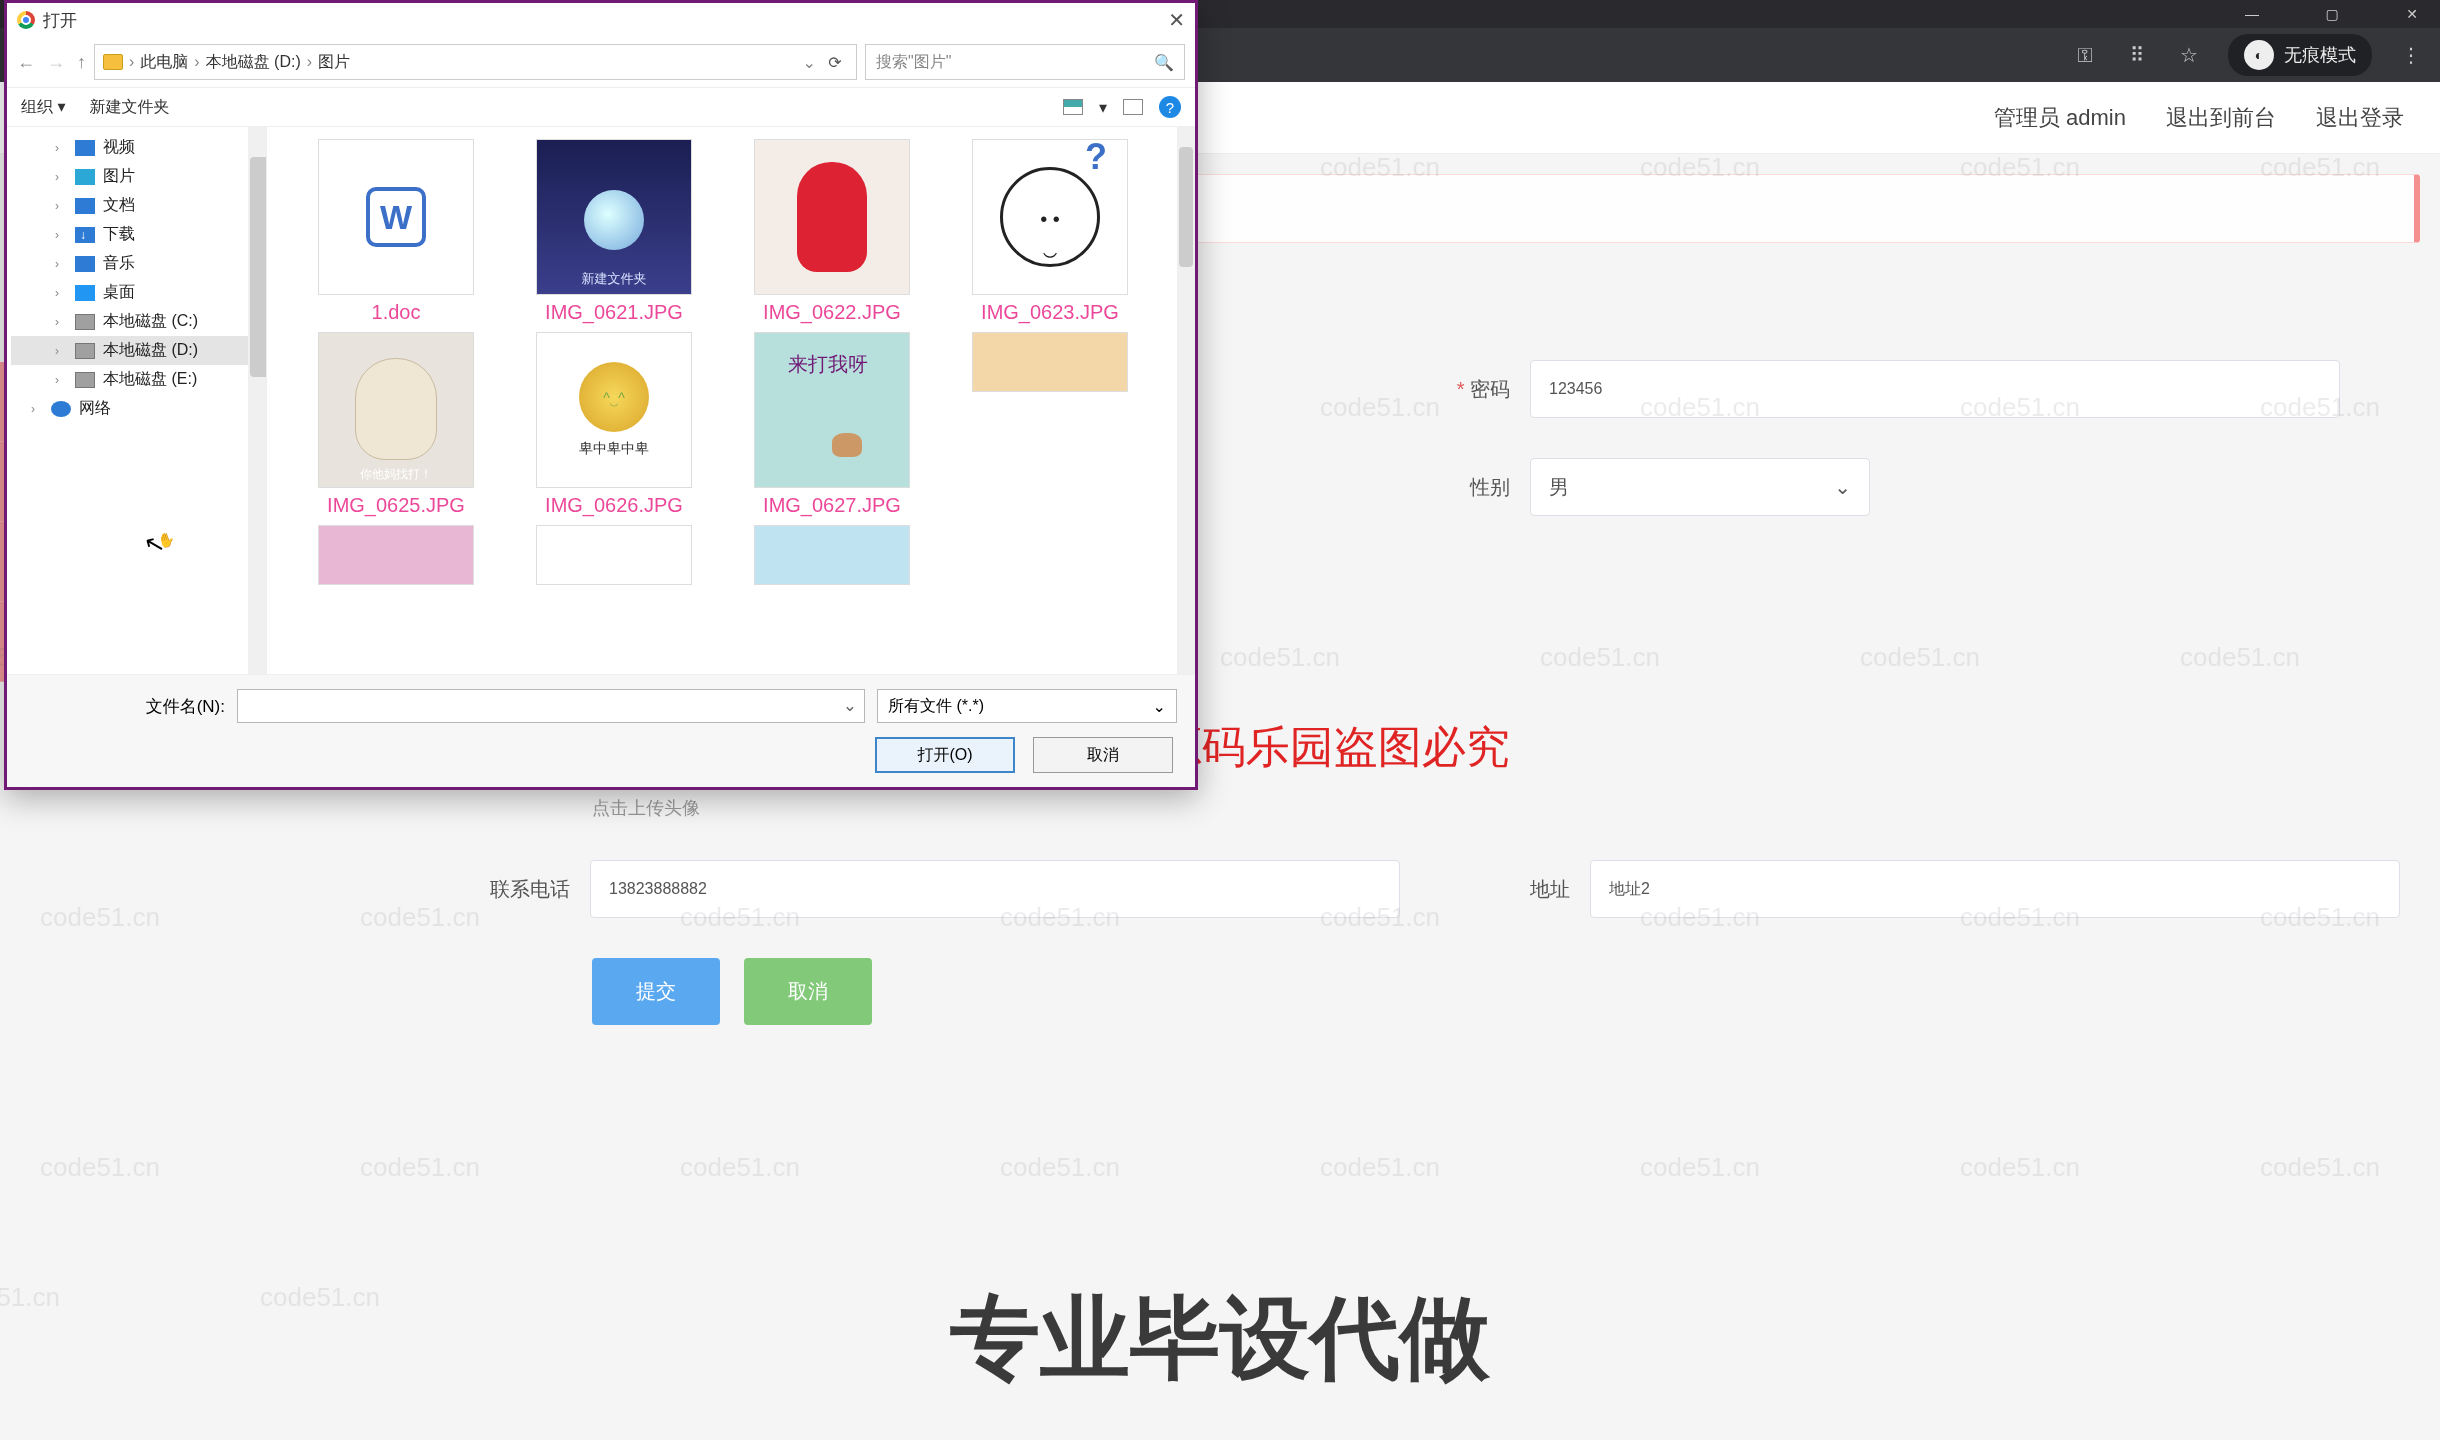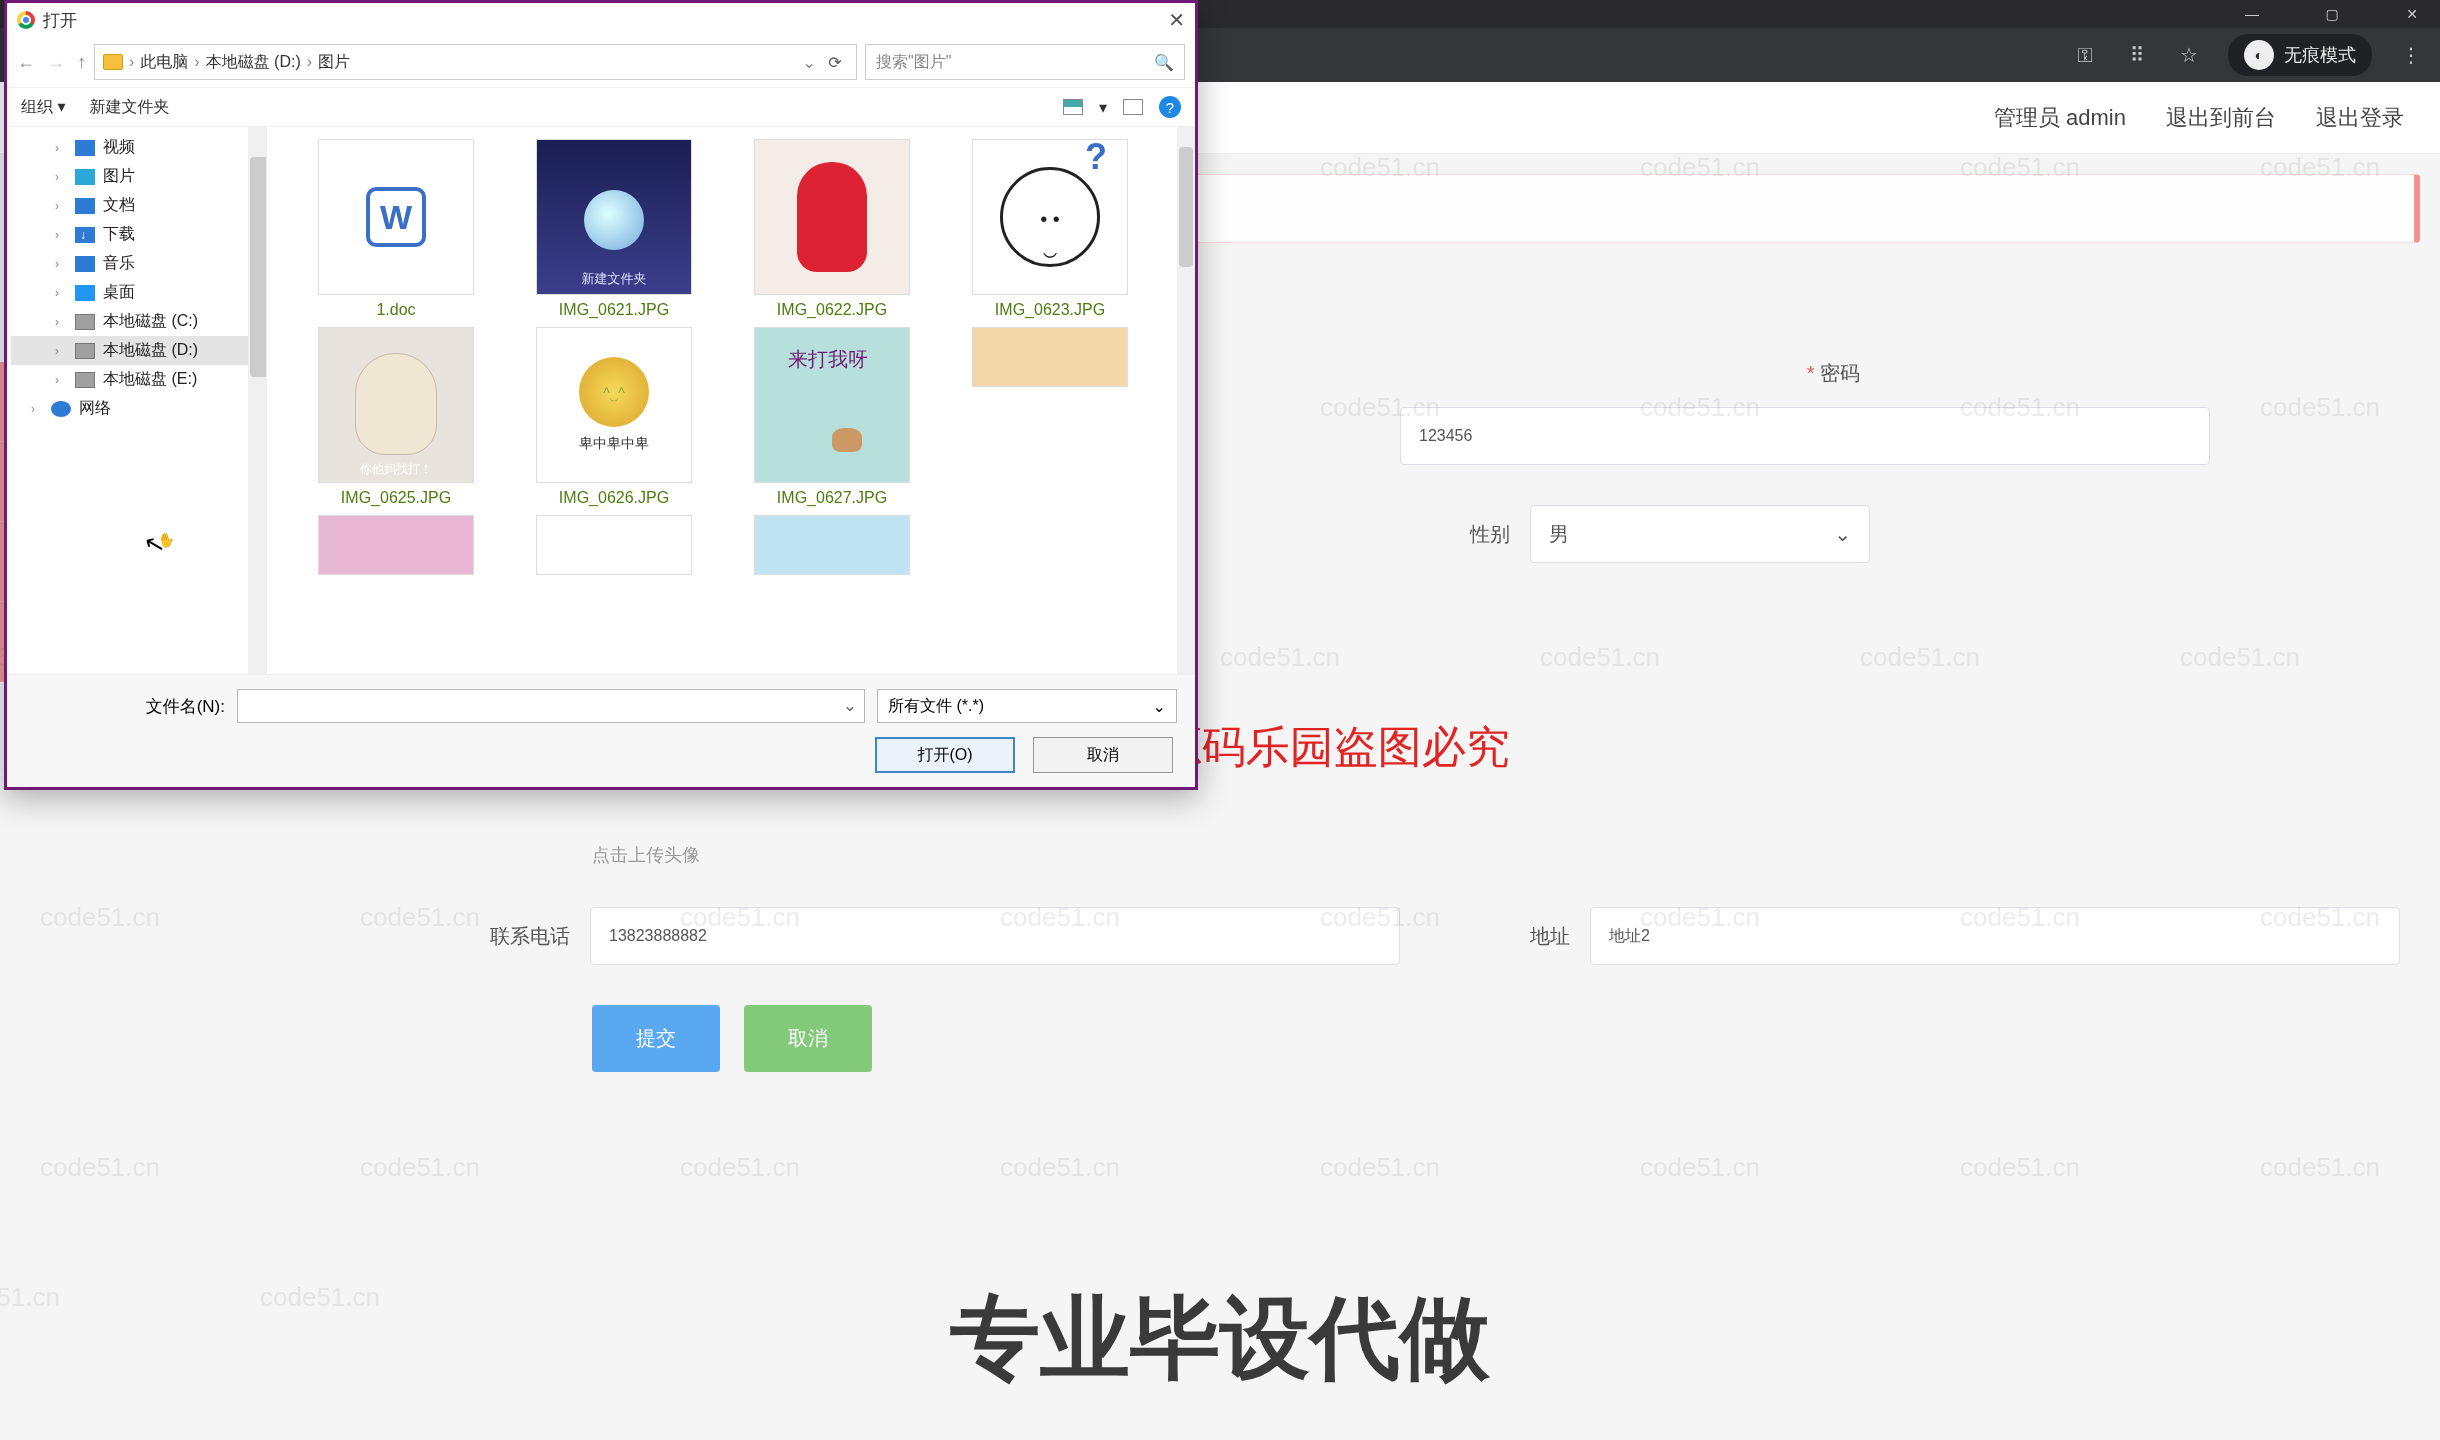--- a/index.html
+++ b/index.html
@@ -109,21 +109,21 @@
   .thumb .pic.p0623 .q { position: absolute; top: -4px; right: 20px; color: #3b6fc8; font-size: 36px; font-weight: bold; }
   .thumb .pic.p0624 { background: #8aa3bf; font-size: 12px; color: #fff; justify-content: flex-end; padding-bottom: 4px; }
   .thumb .pic.p0624::before { content: ""; width: 80px; height: 80px; background: #d8b9a6; border-radius: 50%; margin-bottom: 20px; }
   .thumb .pic.p0625 { background: #e8e3dc; font-size: 12px; justify-content: flex-end; padding-bottom: 4px; color: #fff; }
   .thumb .pic.p0625::before { content: ""; width: 80px; height: 100px; background: #efe6d4; border-radius: 40px 40px 30px 30px; margin-bottom: 6px; border: 1px solid #c8bba0; }
   .thumb .pic.p0626 { background: #fff; font-size: 14px; color: #333; }
   .thumb .pic.p0626 .coin { width: 70px; height: 70px; border-radius: 50%; background: radial-gradient(circle,#f6d85a,#d9a52a); margin-bottom: 8px; display: flex; align-items: center; justify-content: center; color: #7a4; }
   .thumb .pic.p0627 { background: #b7e0dc; color: #5aa9f0; font-size: 16px; position: relative; }
   .thumb .pic.p0627 .txt { position: absolute; top: 18px; left: 0; right: 8px; text-align: center; color: #701a75; font-size: 20px; }
   .thumb .pic.p0627::after { content: ""; position: absolute; bottom: 30px; left: 50%; width: 30px; height: 24px; background: #c96; border-radius: 40% 40% 30% 30%; }
-  .thumb .cap { font-size: 16px; color: #4d7c0f; white-space: nowrap; overflow: hidden; text-overflow: ellipsis; }
+  .thumb .cap { font-size: 20px; color: #ec4899; white-space: nowrap; overflow: hidden; text-overflow: ellipsis; }
   .thumb-row3 .pic { height: 60px; }
   .thumbs-scroll { position: absolute; right: 0; top: 0; bottom: 0; width: 18px; background: #f0f0f0; }
   .thumbs-scroll .sthumb { position: absolute; top: 20px; left: 2px; right: 2px; height: 120px; background: #ccc; border-radius: 4px; }
 
   .dlg-footer { border-top: 1px solid #eee; padding: 14px 18px; display: flex; flex-direction: column; gap: 14px; background: #f7f7f7; }
   .fn-row { display: flex; align-items: center; gap: 12px; }
   .fn-row label { width: 200px; text-align: right; font-size: 17px; }
   .fn-input { flex: 1; height: 34px; border: 1px solid #b8b8b8; background: #fff; }
   .type-select { width: 300px; height: 34px; border: 1px solid #b8b8b8; background: #fff; display: flex; align-items: center; padding: 0 10px; justify-content: space-between; font-size: 16px; }
   .btn-row-dlg { display: flex; justify-content: flex-end; gap: 18px; padding-right: 4px; }
@@ -181,21 +181,21 @@
     <span class="chev">⌄</span>
   </div>
   <div class="item">
     <span class="icon">◷</span>
     <span>订单管理</span>
   </div>
 </div>
 
 <div class="form-area">
   <div class="form-row">
-    <div class="form-group" style="margin-left:940px;flex-direction:column;">
+    <div class="form-group" style="margin-left:940px;">
       <label class="req">密码</label>
       <input class="form-input" value="123456" style="">
     </div>
   </div>
   <div class="form-row">
     <div class="form-group" style="margin-left:940px;">
       <label>性别</label>
       <div class="select">
         <span>男</span>
         <span>⌄</span>

